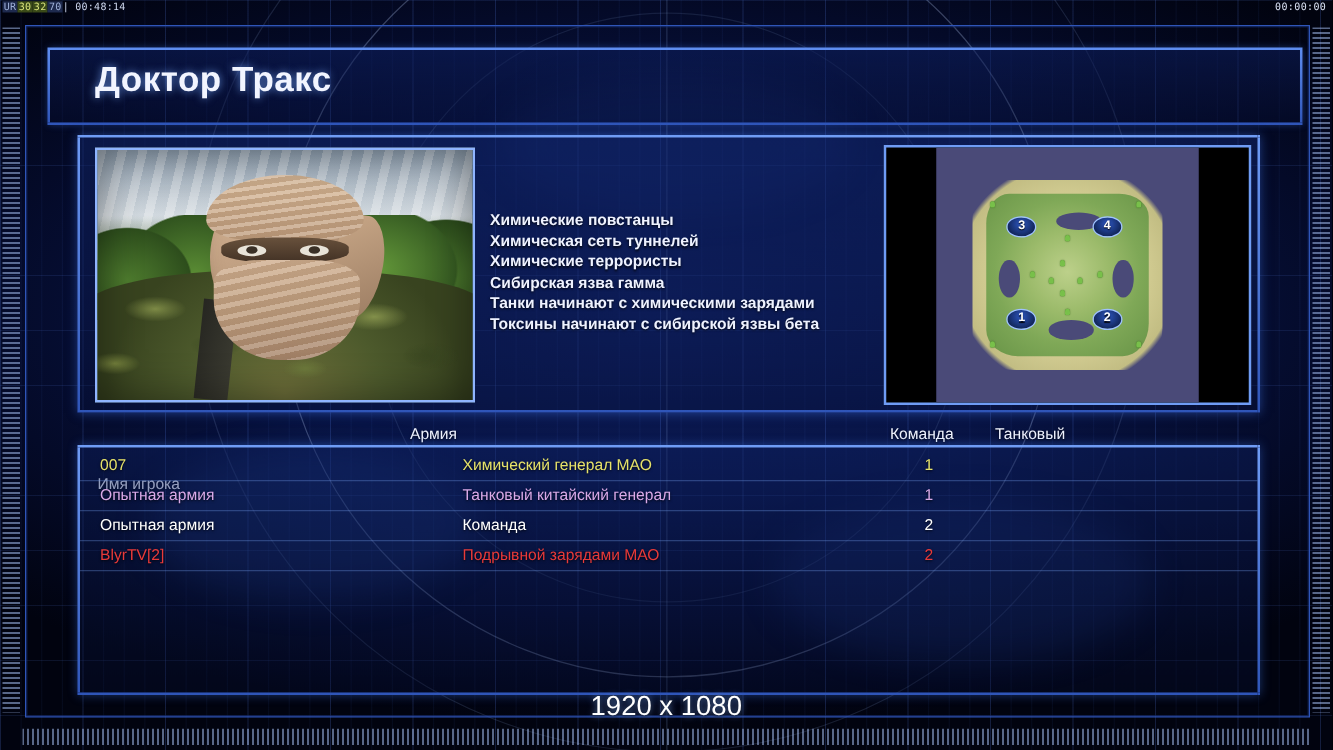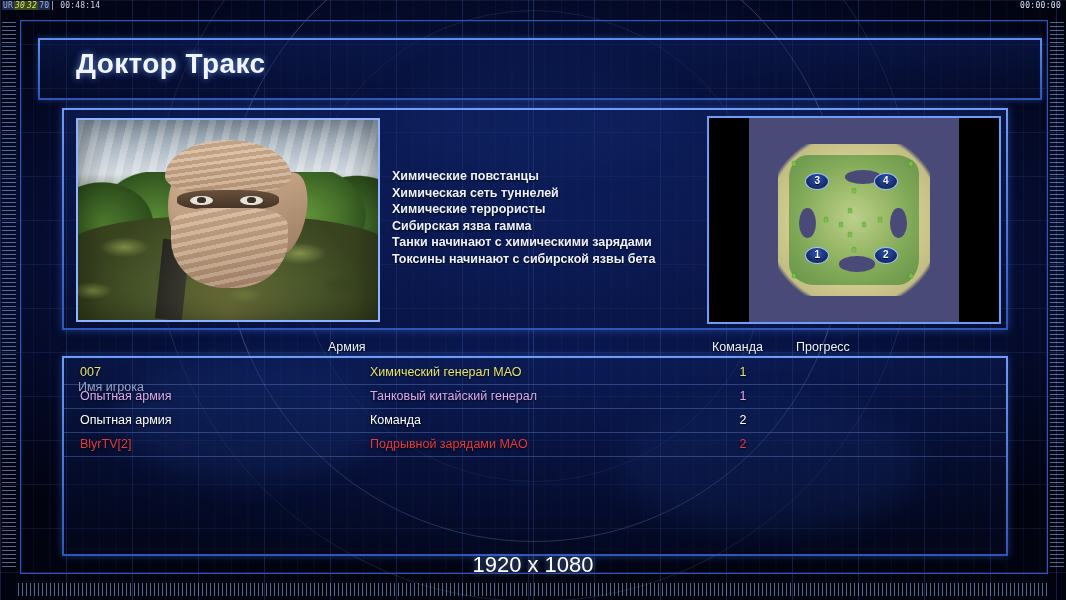--- a/index.html
+++ b/index.html
@@ -48,21 +48,21 @@
   .smudge{position:absolute;border-radius:50%;filter:blur(14px);pointer-events:none;}
 
   
   #topbar{
     position:absolute;left:0;top:0;width:1066px;height:11px;
     font-family:"DejaVu Sans Mono", monospace;
     font-size:8px;line-height:11px;color:#cfd8ee;
     z-index:40;
   }
   #topbar .lt{position:absolute;left:2px;top:0;white-space:nowrap;letter-spacing:.2px;}
-  #topbar .lt b{background:#3a4a18;color:#d8e27a;font-weight:normal;padding:0 1px;font-style:italic;}
+  #topbar .lt b{background:#3a4a18;color:#d8e27a;font-weight:normal;padding:0 1px;}
   #topbar .lt i{background:#1e2a4e;color:#9fb0d8;font-style:normal;padding:0 1px;}
   #topbar .rt{position:absolute;right:5px;top:0;color:#dce4f6;letter-spacing:.3px;}
 
   
   .ruler{position:absolute;pointer-events:none;}
   #rulerL{left:2px;top:22px;width:14px;height:548px;
     background:repeating-linear-gradient(to bottom,
       rgba(160,185,235,.55) 0px, rgba(160,185,235,.55) 1px,
       transparent 1px, transparent 4px);}
   #rulerR{right:2px;top:22px;width:14px;height:548px;
@@ -342,21 +342,21 @@
         </div>
       </div>
     </div>
 
   </div>
 
   <div id="tableHeaders">
     <span class="cName">Имя игрока</span>
     <span class="cArmy">Армия</span>
     <span class="cTeam">Команда</span>
-    <span class="cProg">Прогресс</span>
+    <span class="cProg">Танковый</span>
   </div>
 
   <div id="tablePanel">
 
     <div class="row" style="top:2px;">
       <span class="nm" style="color: rgb(230, 226, 106);">007</span>
       <span class="am" style="color: rgb(230, 226, 106);">Химический генерал МАО</span>
       <span class="tm" style="color: rgb(230, 226, 106);">1</span>
       <span class="pg"><span class="bar"></span></span>
     </div>

